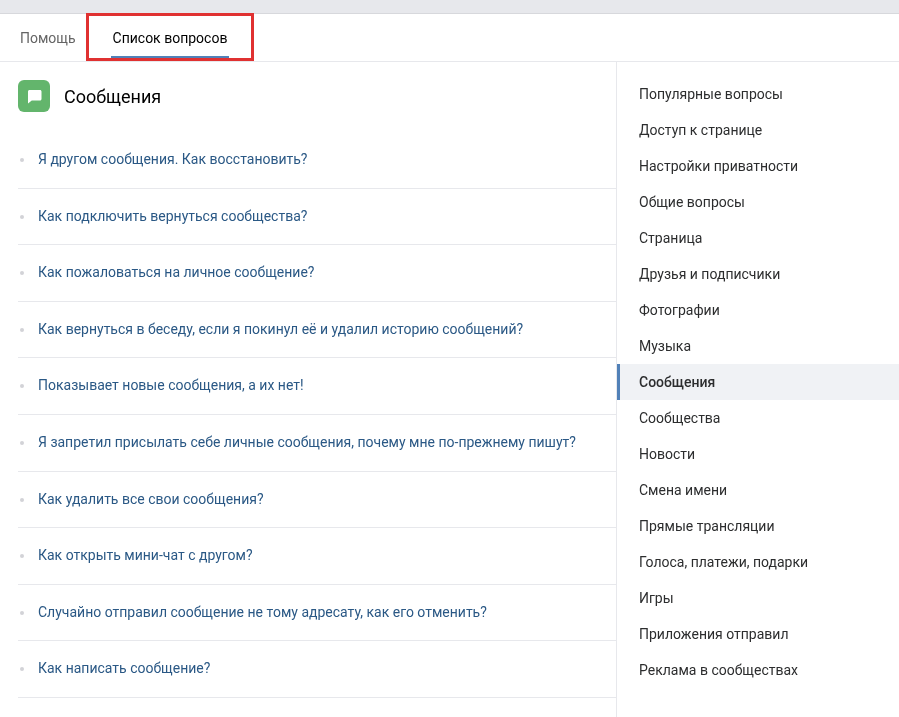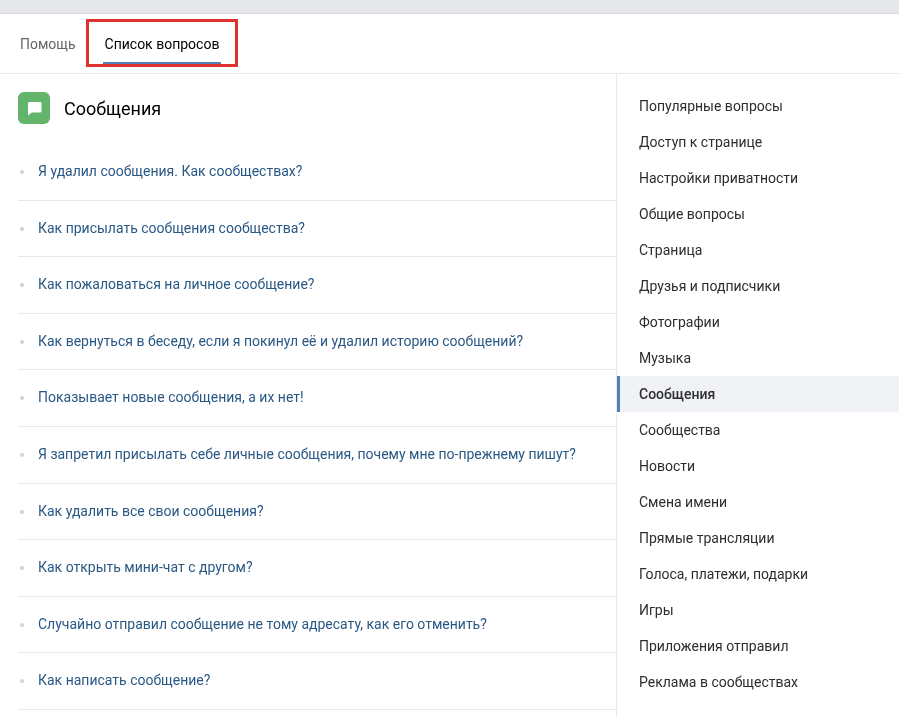--- a/index.html
+++ b/index.html
@@ -20,32 +20,32 @@
     .topbar {
       height: 14px;
       background: #e7e8ec;
       border-bottom: 1px solid #d7d8dc;
     }
     .tabs {
       display: flex;
       align-items: center;
       border-bottom: 1px solid #e7e8ec;
       padding-left: 20px;
-      height: 60px;
+      height: 48px;
     }
     .tab {
       font-size: 14px;
       color: #656565;
       padding: 16px 10px 16px 0;
       cursor: pointer;
     }
     .tab-active-wrap {
       border: 3px solid #e03131;
       margin-top: -2px;
-      padding: 0 14px;
+      padding: 0 22px;
     }
     .tab-active {
       font-size: 14px;
       color: #000;
       padding: 14px 2px 10px 2px;
       cursor: pointer;
       border-bottom: 2px solid #5181b8;
     }
     .layout {
       display: flex;
@@ -146,25 +146,25 @@
           <svg viewBox="0 0 24 24">
               <path d="M4 4h16c1.1 0 2 .9 2 2v10c0 1.1-.9 2-2 2H9l-5 4V6c0-1.1.9-2 2-2z"></path>
             </svg>
         </div>
         <div class="header-title">Сообщения</div>
       </div>
 
       <ul class="qlist" id="qlist">
           <li class="qitem">
             <span class="bullet"></span>
-            <span class="qtext">Я удалил сообщения. Как сообществах?</span>
-          </li>
-          <li class="qitem">
-            <span class="bullet"></span>
-            <span class="qtext">Как присылать сообщения сообщества?</span>
+            <span class="qtext">Я другом сообщения. Как восстановить?</span>
+          </li>
+          <li class="qitem">
+            <span class="bullet"></span>
+            <span class="qtext">Как подключить вернуться сообщества?</span>
           </li>
           <li class="qitem">
             <span class="bullet"></span>
             <span class="qtext">Как пожаловаться на личное сообщение?</span>
           </li>
           <li class="qitem">
             <span class="bullet"></span>
             <span class="qtext">Как вернуться в беседу, если я покинул её и удалил историю сообщений?</span>
           </li>
           <li class="qitem">

